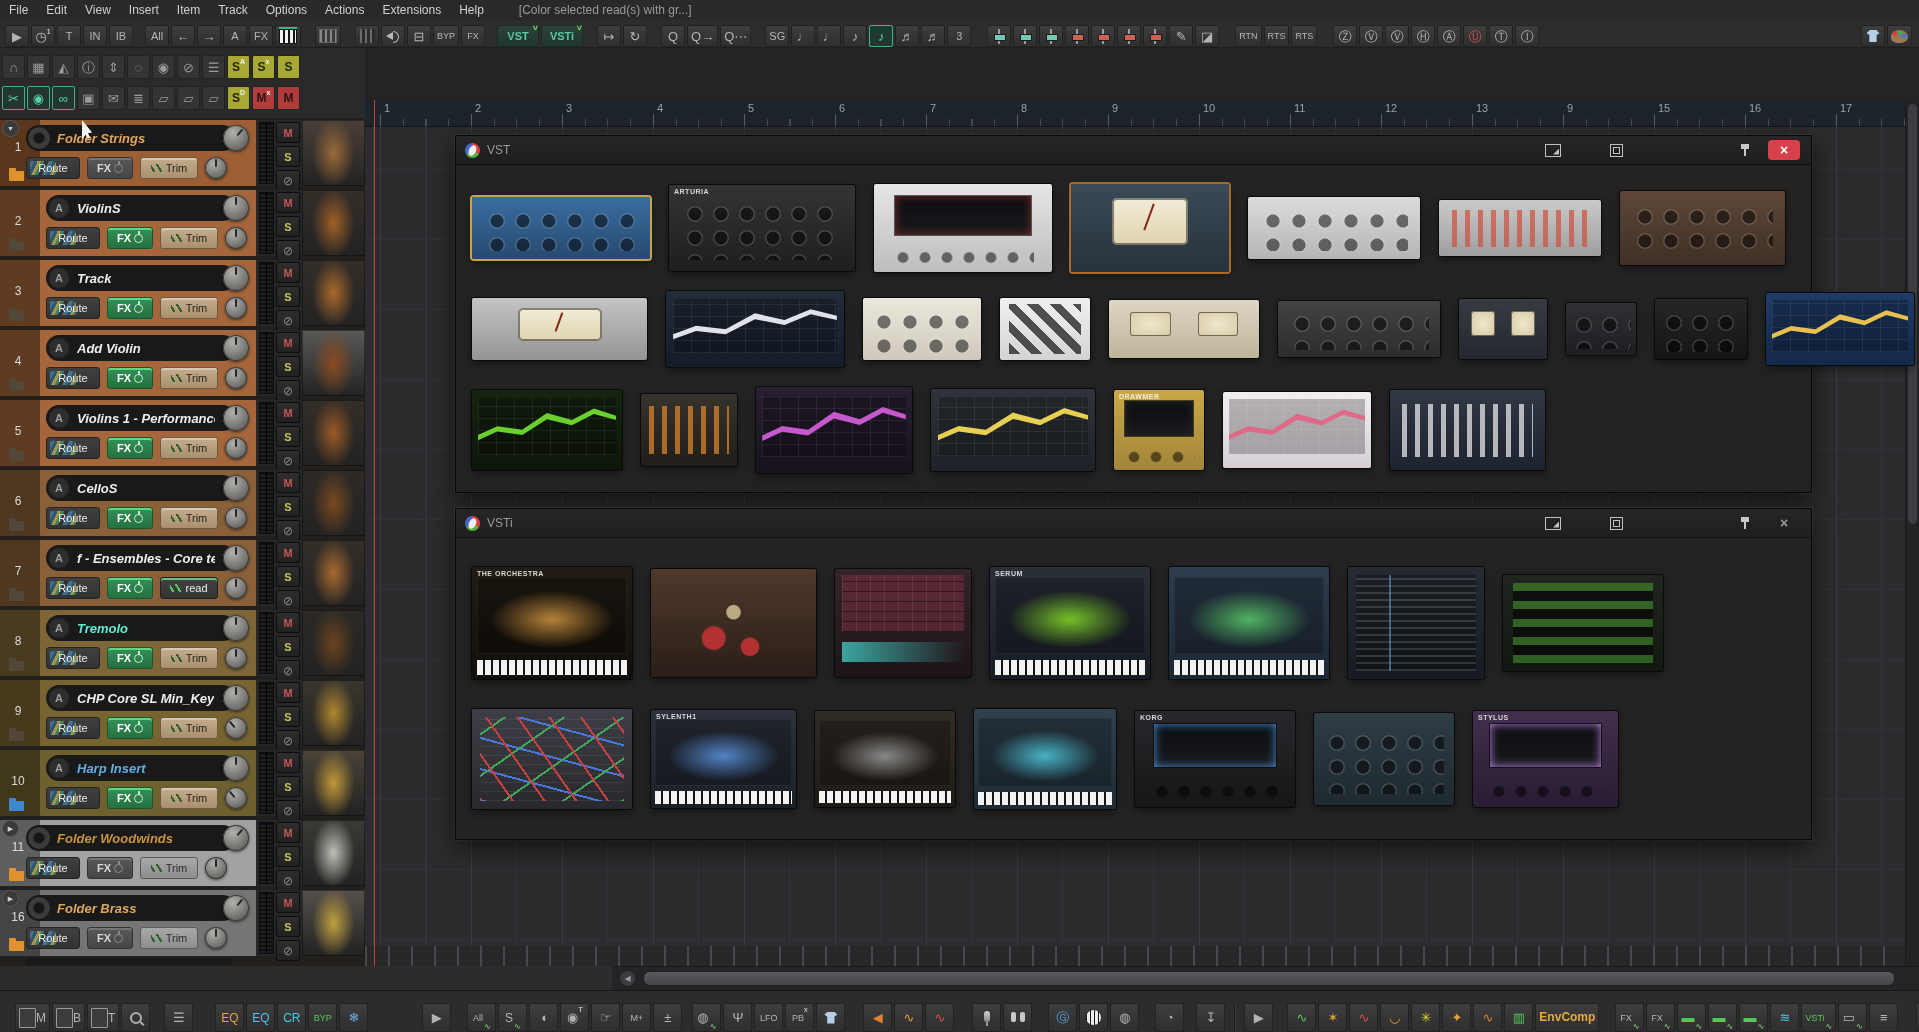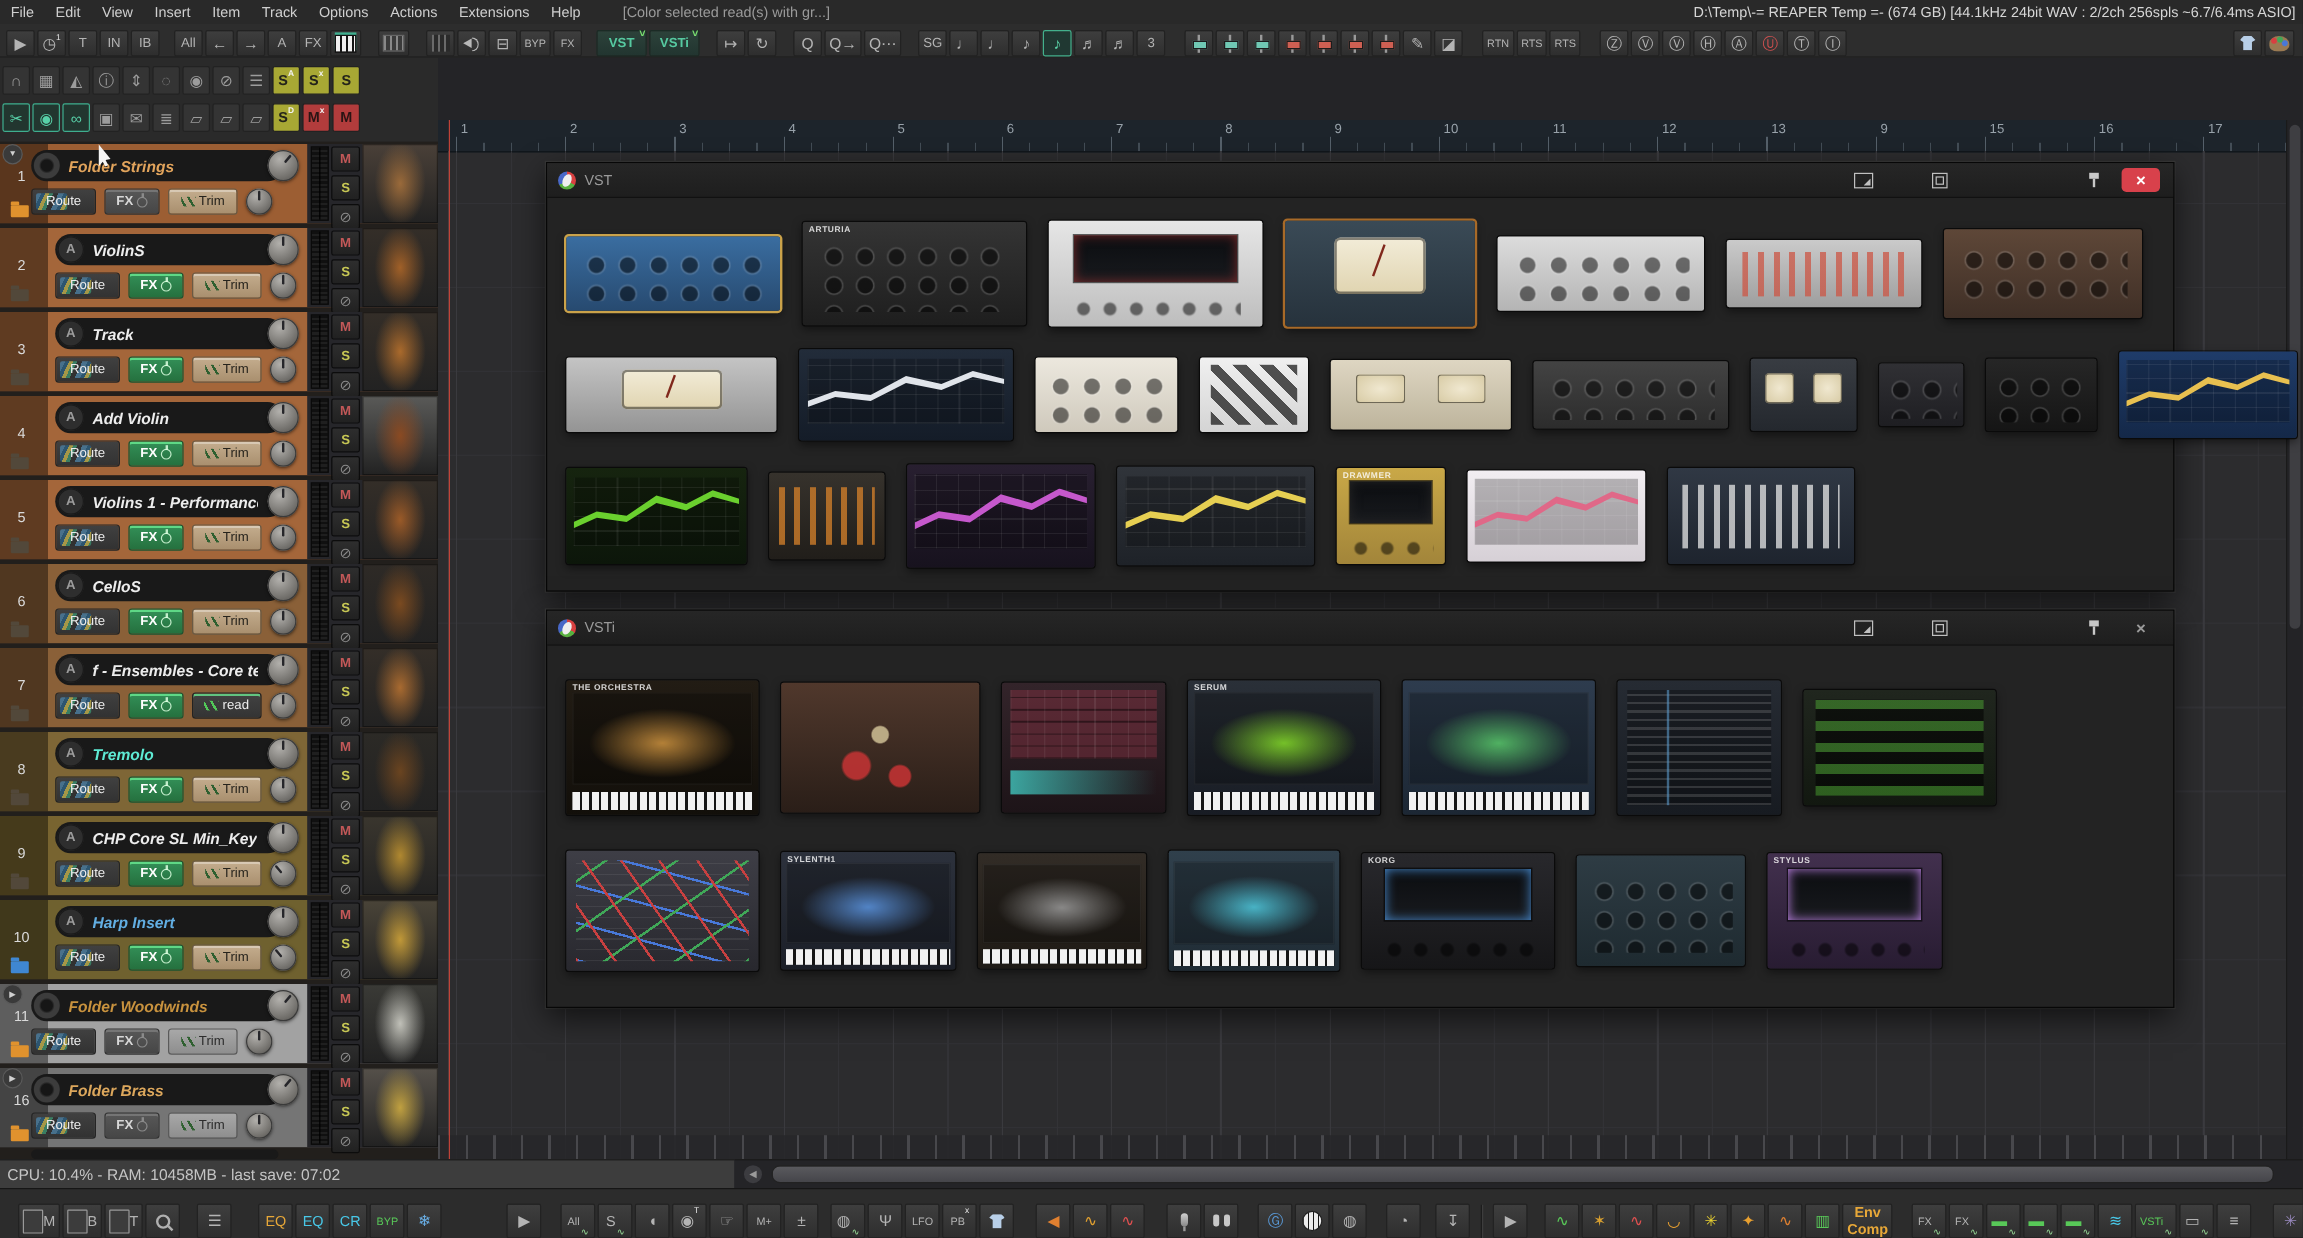--- a/index.html
+++ b/index.html
@@ -17,21 +17,21 @@
   .bar{display:flex;align-items:flex-end}
   .tbtn{min-width:24px;height:22px;background:linear-gradient(#3e3e3e,#2e2e2e);
         border:1px solid #222;border-radius:2px;color:#b4b4b4;font-size:11px;
         display:inline-flex;align-items:center;justify-content:center;padding:0 3px;
         box-sizing:border-box;margin:0 1px;position:relative;flex:none}
   .tbtn .g{font-size:13px;line-height:1}
   .tbtn sup{font-size:7px;line-height:1;color:#e8e8e8;align-self:flex-start;margin-top:2px}
   .tbtn .z{font-size:8px;color:#9adf9a;align-self:flex-end;margin-left:1px}
   .tbtn.sel{background:#203832;border-color:#43b08c;color:#5cd8ac}
   .tbtn.small .t{font-size:9px}
-  .tbtn.two{flex-direction:column;font-size:8px;line-height:1.15;font-weight:bold}
+  .tbtn.two{flex-direction:row;font-size:8px;line-height:1.15;font-weight:bold}
   .gap{flex:none}
   .grow{flex:1}
   .vsep{width:1px;height:22px;background:#1c1c1c;box-shadow:1px 0 0 #3d3d3d;margin:0 8px;flex:none}
   .vstbtn{color:#56c9a0;background:linear-gradient(#2c423a,#223530);border-color:#1b2b25;
           font-weight:bold;min-width:42px}
   .vstbtn::after{content:"˅";position:absolute;right:0;top:-3px;color:#7ae070;font-size:9px}
   .olive{background:#a8a834 !important;color:#23231a !important;font-weight:bold}
   .olive sup{color:#f2f2f2}
   .redb{background:#b23c3c !important;color:#2a1414 !important;font-weight:bold}
   .redb sup{color:#f2f2f2}
@@ -262,21 +262,20 @@
         <span class="menu-item">View</span>
         <span class="menu-item">Insert</span>
         <span class="menu-item">Item</span>
         <span class="menu-item">Track</span>
         <span class="menu-item">Options</span>
         <span class="menu-item">Actions</span>
         <span class="menu-item">Extensions</span>
         <span class="menu-item">Help</span>
       </span>
     <span id="menu-hint">[Color selected read(s) with gr...]</span>
-    <span id="win-title">D:\Temp\-= REAPER Temp =- (674 GB) [44.1kHz 24bit WAV : 2/2ch 256spls ~6.7/6.4ms ASIO]</span>
   </div>
 
   <div id="toolbar-top" class="bar">
       <span class="tbtn">
         <span class="g">▶</span>
       </span>
       <span class="tbtn">
         <span class="g">◷</span>
         <sup>1</sup>
       </span>
@@ -1057,23 +1056,20 @@
             <span class="lbl">KORG</span>
           </div>
           <div class="thumb fx-knobs" style="width: 140px; height: 92px; background: linear-gradient(rgb(46, 60, 68), rgb(30, 42, 48)); --ac: #92b4c4;"></div>
           <div class="thumb fx-screen" style="width: 145px; height: 96px; background: linear-gradient(rgb(66, 48, 78), rgb(40, 28, 50)); --ac: #c084e8;">
             <span class="lbl">STYLUS</span>
           </div>
         </div>
       </div>
   </div>
 
-  <div id="status">
-    <span>CPU: 10.4% - RAM: 10458MB -  last save: 07:02</span>
-  </div>
   <div id="hscroll">
     <span class="sc-left">◀</span>
     <span class="sc-thumb"></span>
   </div>
 
   <div id="btoolbar" class="bar">
       <span class="tbtn">
         <span class="doc"></span>
         <span class="t">M</span>
       </span>

